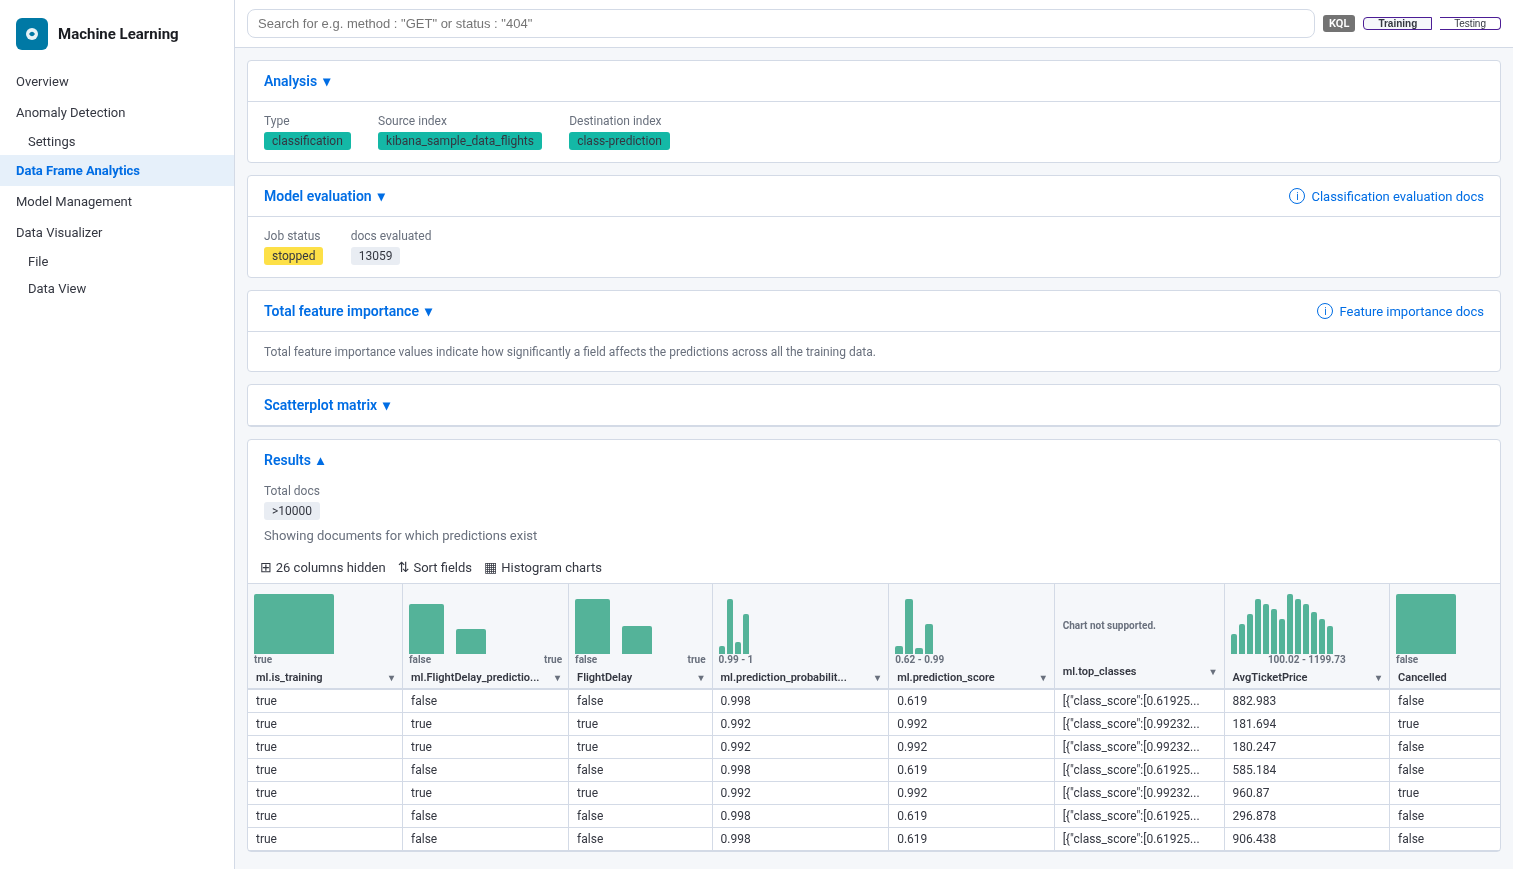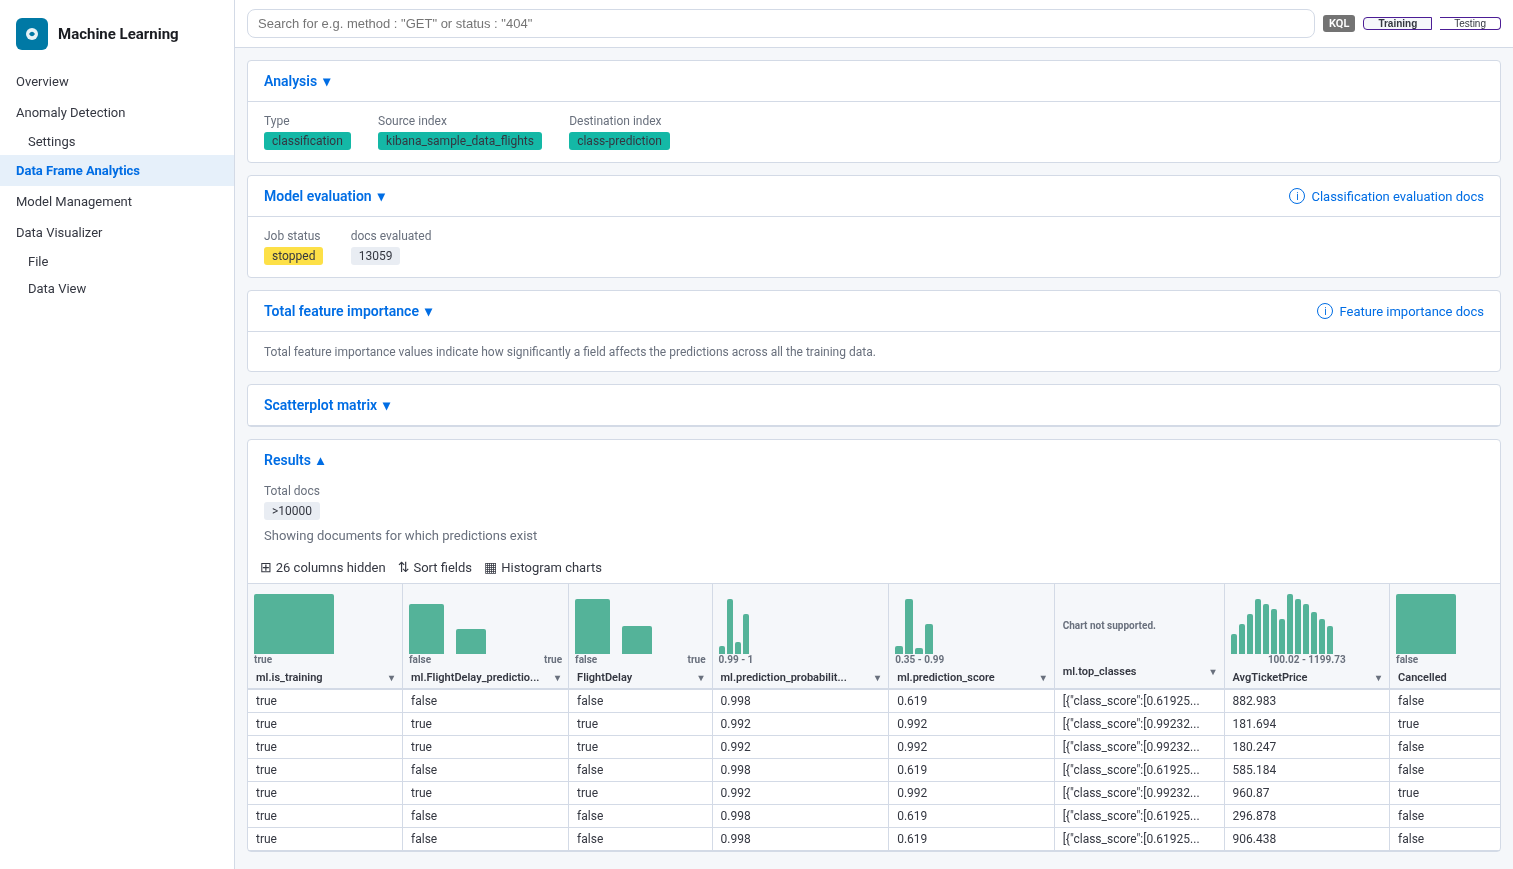--- a/index.html
+++ b/index.html
@@ -274,21 +274,21 @@
               </th>
 
               <th style="min-width:150px;">
                 <div class="hist-container" style="gap:2px;">
                   <div class="hist-bar" style="height:8px; width:8px;"></div>
                   <div class="hist-bar" style="height:55px; width:8px;"></div>
                   <div class="hist-bar" style="height:6px; width:8px;"></div>
                   <div class="hist-bar" style="height:30px; width:8px;"></div>
                 </div>
                 <div style="display:flex; justify-content:space-between; padding:0 6px 2px; font-size:10px; color:#69707d;">
-                  <span>0.35 - 0.99</span>
+                  <span>0.62 - 0.99</span>
                 </div>
                 <div class="th-inner">
                   <span>ml.prediction_score</span>
                   <span class="chevron">▾</span>
                 </div>
               </th>
 
               <th style="min-width:150px;">
                 <div class="chart-not-supported">Chart not supported.</div>
                 <div class="th-inner">

